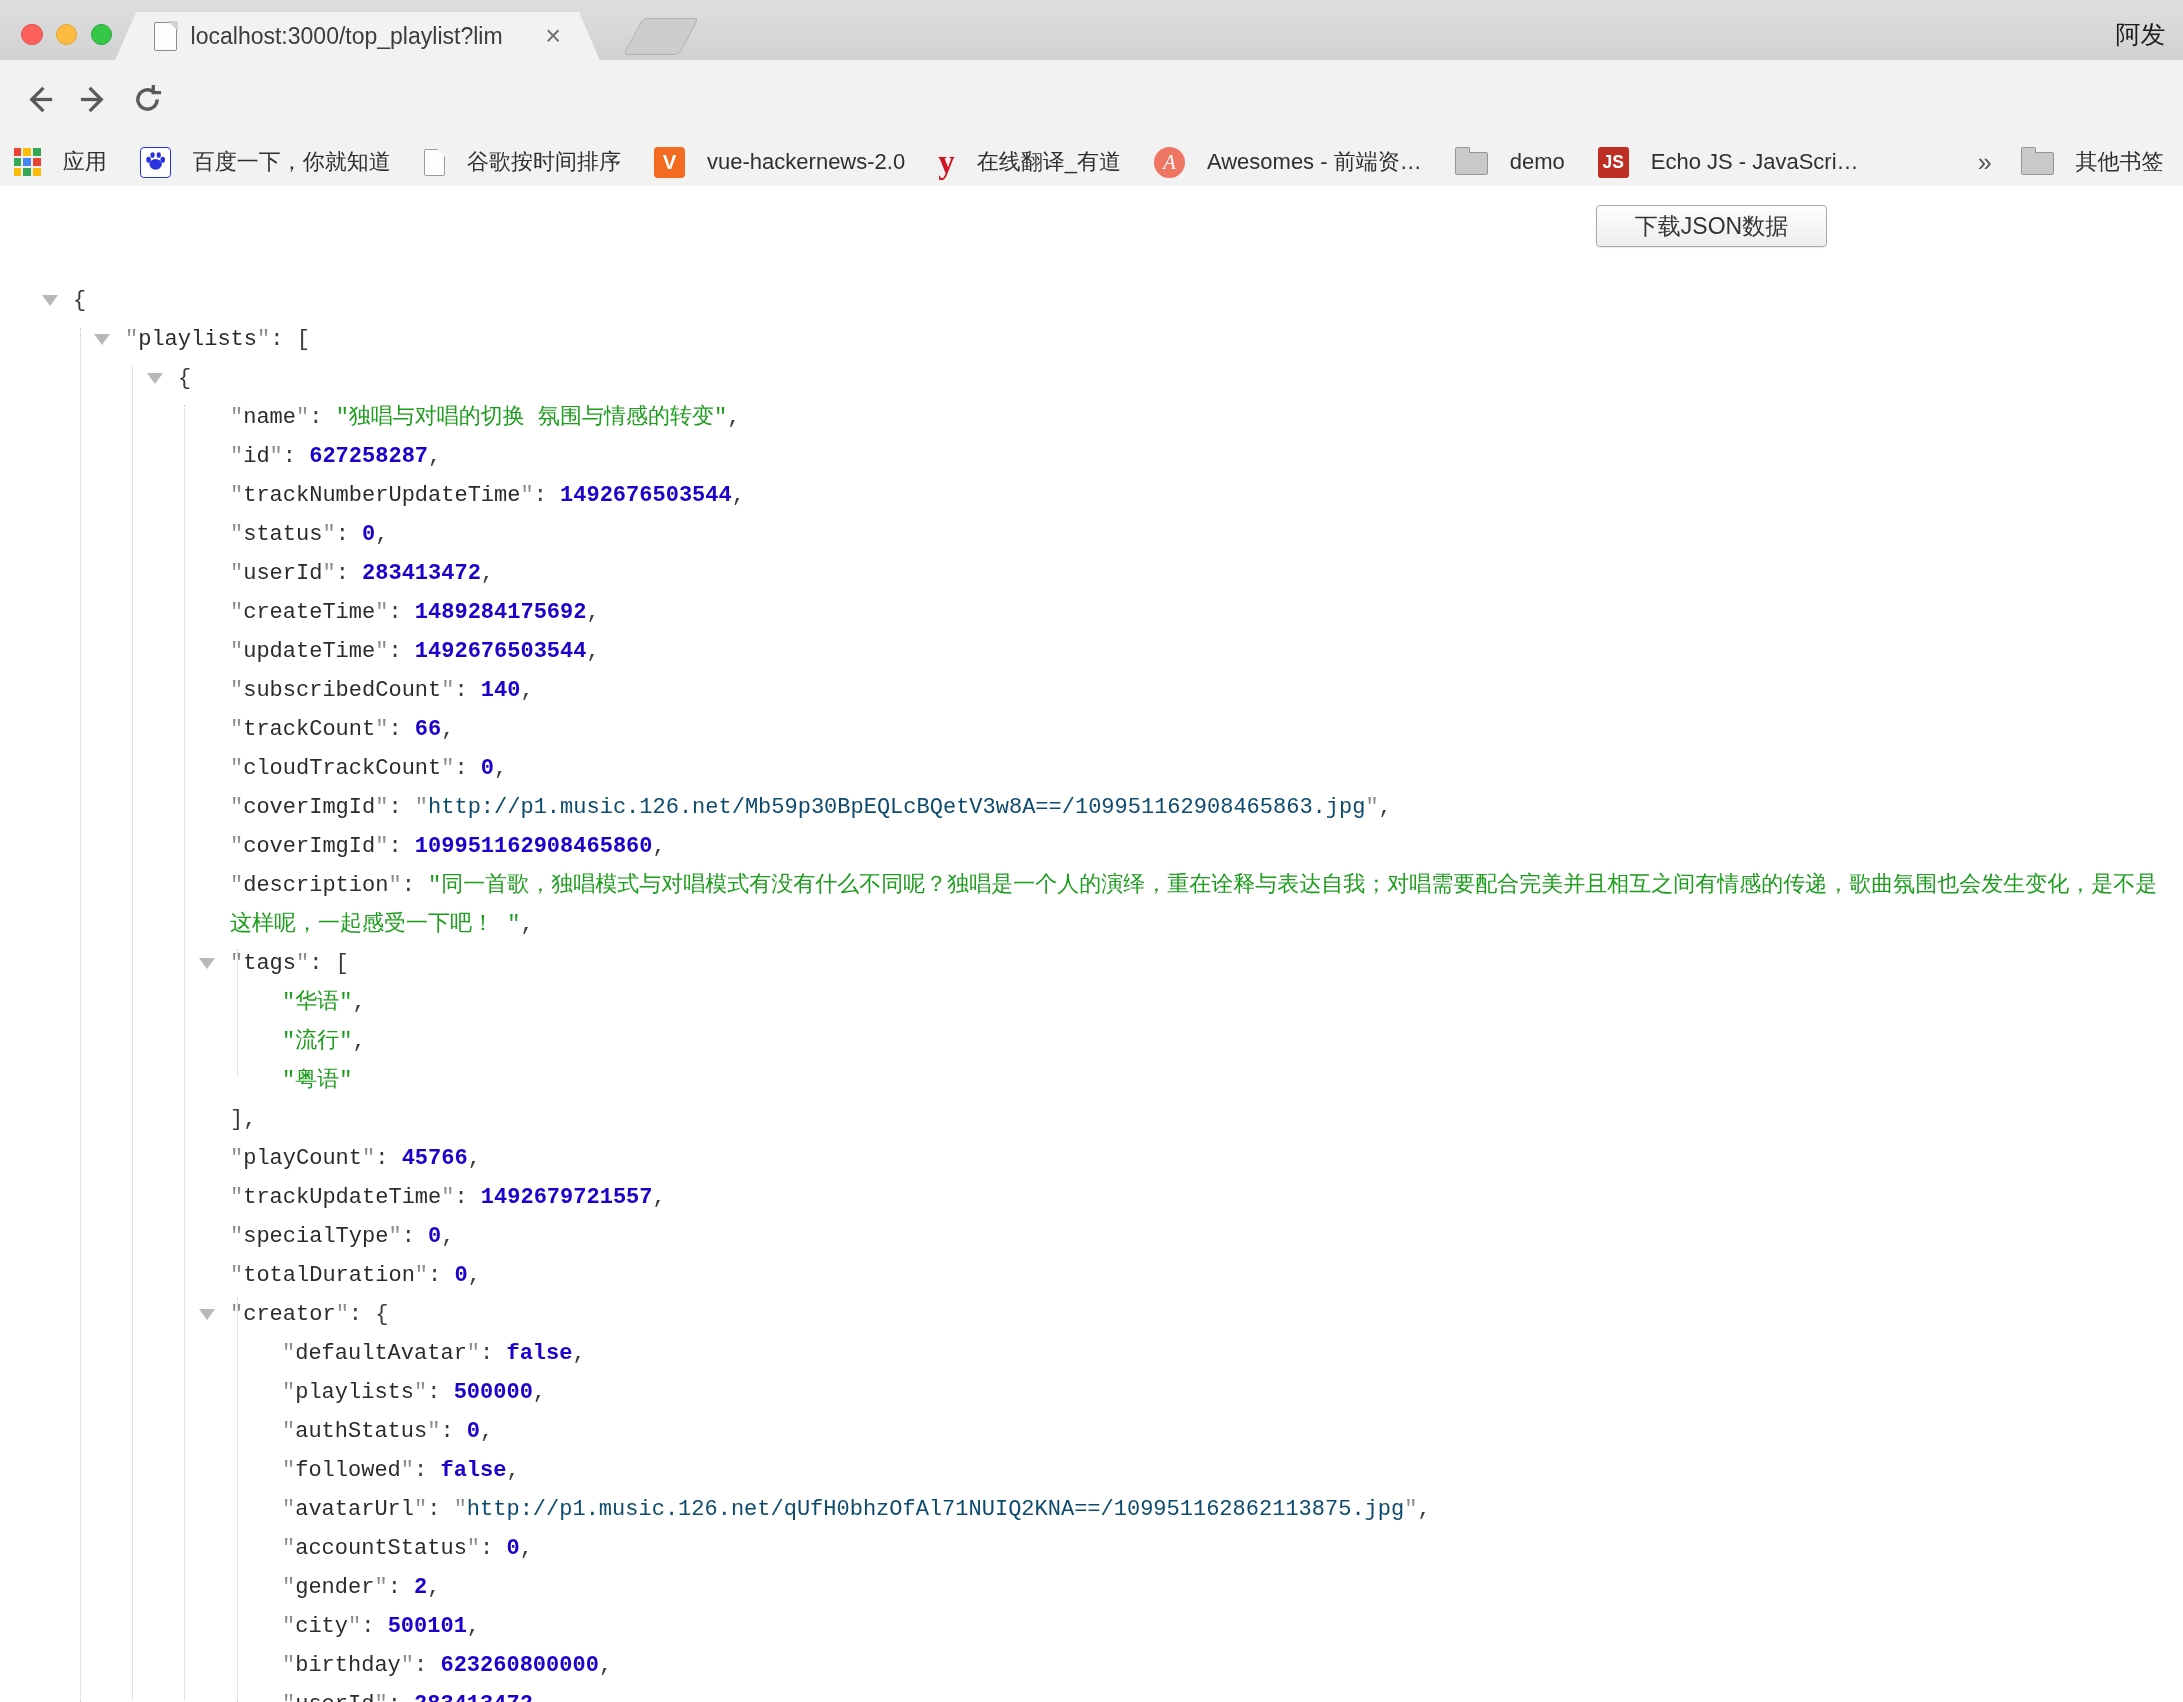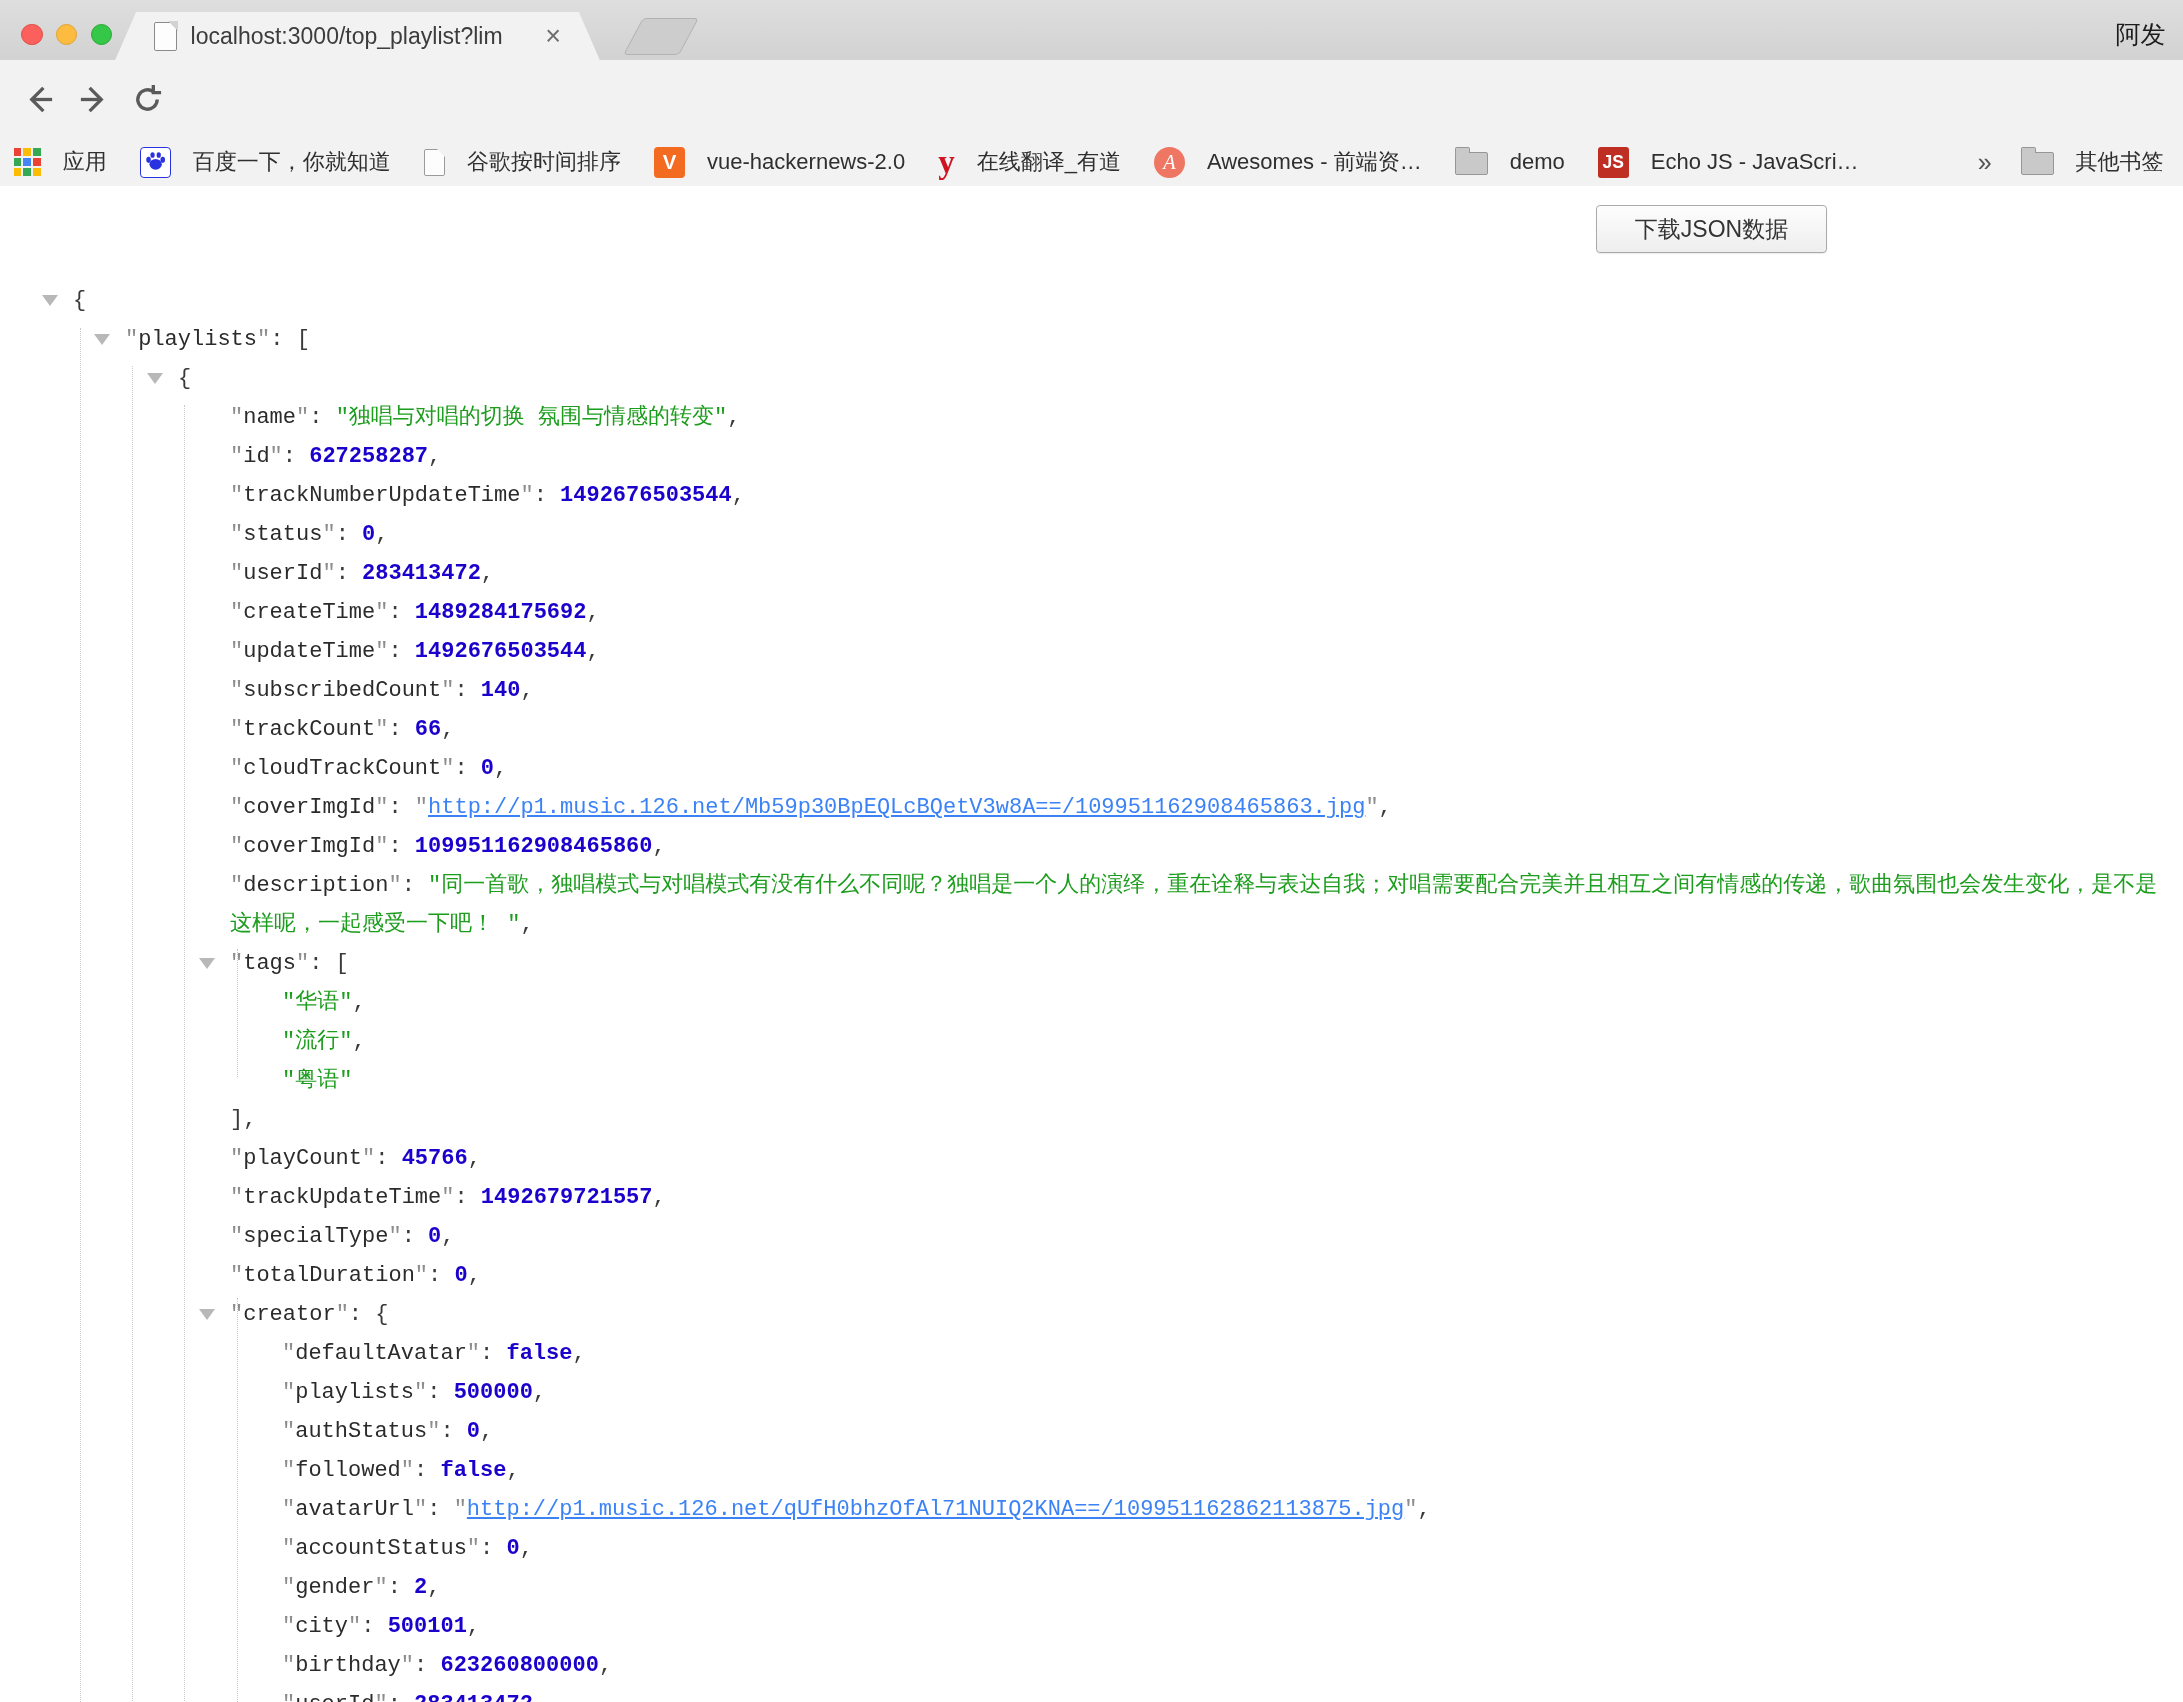--- a/index.html
+++ b/index.html
@@ -102,21 +102,21 @@
   .folder-icon:before { content:""; position:absolute; left:-1px; top:-6.8px; width:13.6px; height:5.8px;
                  background:#c9c9c9; border:1px solid #969696; border-bottom:none;
                  border-radius:1.9px 1.9px 0 0;}
   .js-sq { width:31px; height:31px; background:#bf2e23; border-radius:2.9px; color:#fff;
            font-weight:bold; font-size:17.5px; display:flex; align-items:center; justify-content:center;}
   .bm-spacer { flex:1; }
   .chevrons { font-size:25px; color:#555; margin-right:29px; }
 
   
   .content { position:absolute; left:0; top:186px; width:2183px; height:1516px; background:#fff; }
-  .btn { position:absolute; height:48px; border:1px solid #a9a9a9; border-radius:3.9px;
+  .btn { position:absolute; height:42px; border:1px solid #a9a9a9; border-radius:3.9px;
          background:linear-gradient(#fdfdfd,#eee); font-size:23px; color:#333;
          display:flex; align-items:center; justify-content:center;
          box-shadow:0 1px 1px rgba(0,0,0,.08); font-family:"Liberation Sans",sans-serif;}
   .btn-download { left:1596px; top:19.4px; width:231px; }
   .seg { position:absolute; left:1856px; top:19.4px; height:50px; display:flex;
          border:1px solid #a9a9a9; border-radius:3.9px; overflow:hidden;
          box-shadow:0 1px 1px rgba(0,0,0,.08);}
   .seg > div { height:100%; display:flex; align-items:center; justify-content:center;
                font-size:23px; color:#333; }
   .seg-active { width:152px; background:linear-gradient(#dcdcdc,#d2d2d2);
@@ -128,21 +128,21 @@
   #json-tree { position:absolute; left:0; top:95px; width:2183px; height:1421px;
                overflow:hidden; font-family:"Liberation Mono", monospace; font-size:22px; }
   .jline { position:relative; line-height:39px; padding-right:9.7px; word-break:break-all; }
   .tri { position:absolute; top:13.6px; width:0; height:0; border-left:8.7px solid transparent;
          border-right:8.7px solid transparent; border-top:11.6px solid #b8b8b8; cursor:pointer;}
   .tok-key { color:#2b2b2b; }
   .q { color:#8d8d8d; }
   .tok-punct { color:#3a3a3a; }
   .tok-str { color:#1d9d1d; }
   .tok-num, .tok-bool { color:#1a01cc; font-weight:bold; }
-  .tok-link { color:#3b82f6; text-decoration:underline; cursor:pointer; }
+  .tok-link { color:#0c4a6e; cursor:pointer; }
   .guide { position:absolute; width:0; border-left:1.9px dotted #c9c9c9; }
 </style>
 </head>
 <body>
 
 <div class="tabstrip">
   <span class="traffic t-red"></span>
   <span class="traffic t-yellow"></span>
   <span class="traffic t-green"></span>
   <div class="tab">

